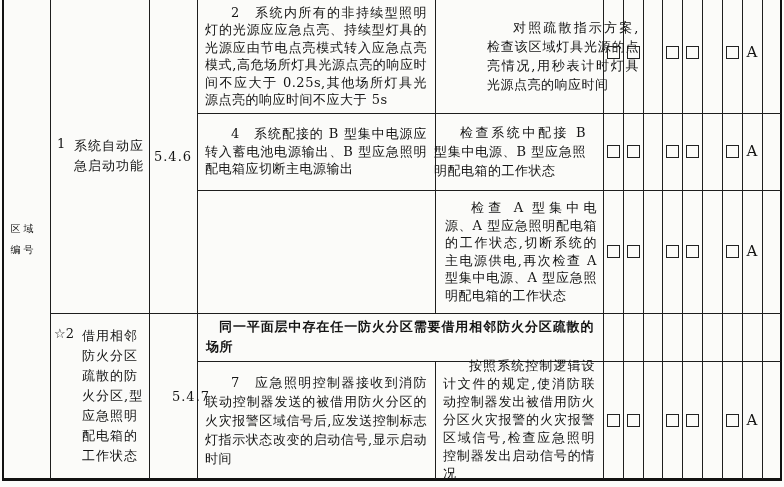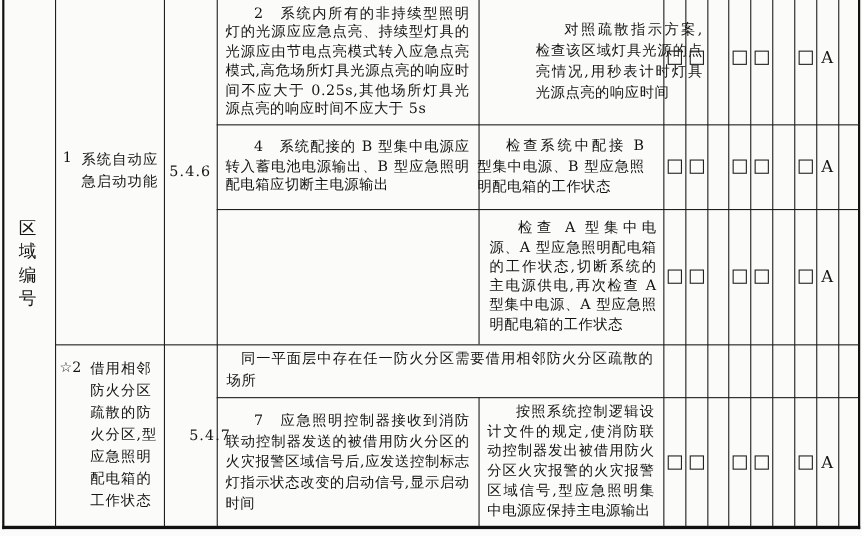--- a/index.html
+++ b/index.html
@@ -18,21 +18,21 @@
     position:absolute;display:flex;align-items:center;justify-content:center;
     box-sizing:border-box;
   }
   .txt{
     font-size:13px;line-height:17.5px;text-align:justify;
     letter-spacing:.5px;width:100%;
   }
   .indent2{text-indent:2em;}
   .indent1{text-indent:1em;}
   .clause{font-size:13px;letter-spacing:1px;}
-  .area-label{width:32px;line-height:21px;font-size:16px;letter-spacing:3px;text-align:center;}
+  .area-label{width:32px;line-height:21px;font-size:10px;letter-spacing:3px;text-align:left;}
   .item-wrap{position:relative;width:100%;box-sizing:border-box;}
   .item-num{position:absolute;left:6px;top:0;font-size:13px;}
   .item-text{font-size:13px;line-height:20px;letter-spacing:1px;}
   .cb{
     position:absolute;width:13px;height:13px;box-sizing:border-box;
     border:1.5px solid #222;background:transparent;
   }
   .grade{
     position:absolute;width:16px;height:20px;line-height:20px;
     font-size:15px;text-align:center;
@@ -122,29 +122,29 @@
     <div class="item-wrap" style="padding-left:31px;">
       <span class="item-num" style="left:3px;">☆2</span>
       <div class="item-text">借用相邻防火分区疏散的防火分区,型应急照明配电箱的工作状态</div>
     </div>
   </div>
 
   <div class="cell" style="left:168px;top:314px;width:46px;height:164px;">
     <span class="clause">5.4.7</span>
   </div>
 
-  <div class="cell" style="left:198px;top:314px;width:404px;height:46px;padding:3px 8px;align-items:flex-start;">
+  <div class="cell" style="left:198px;top:314px;width:404px;height:46px;padding:3px 8px;align-items:flex-start;font-weight:bold;">
     <div class="txt indent1" style="line-height:20px;">同一平面层中存在任一防火分区需要借用相邻防火分区疏散的场所</div>
   </div>
 
   <div class="cell" style="left:198px;top:362px;width:236px;height:116px;padding:2px 7px;">
     <div class="txt indent2" style="line-height:19px;">7　应急照明控制器接收到消防联动控制器发送的被借用防火分区的火灾报警区域信号后,应发送控制标志灯指示状态改变的启动信号,显示启动时间</div>
   </div>
   <div class="cell" style="left:436px;top:362px;width:166px;height:116px;padding:2px 7px;">
-    <div class="txt indent2" style="line-height:18px;">按照系统控制逻辑设计文件的规定,使消防联动控制器发出被借用防火分区火灾报警的火灾报警区域信号,型应急照明集中电源应保持主电源输出</div>
+    <div class="txt indent2" style="line-height:18px;">按照系统控制逻辑设计文件的规定,使消防联动控制器发出被借用防火分区火灾报警的火灾报警区域信号,检查应急照明控制器发出启动信号的情况</div>
   </div>
   <span class="cb" style="left:607px;top:414px;"></span>
   <span class="cb" style="left:627px;top:414px;"></span>
   <span class="cb" style="left:666px;top:414px;"></span>
   <span class="cb" style="left:686px;top:414px;"></span>
   <span class="cb" style="left:726px;top:414px;"></span>
   <span class="grade" style="left:744px;top:410px;">A</span>
 
 </div>
 

